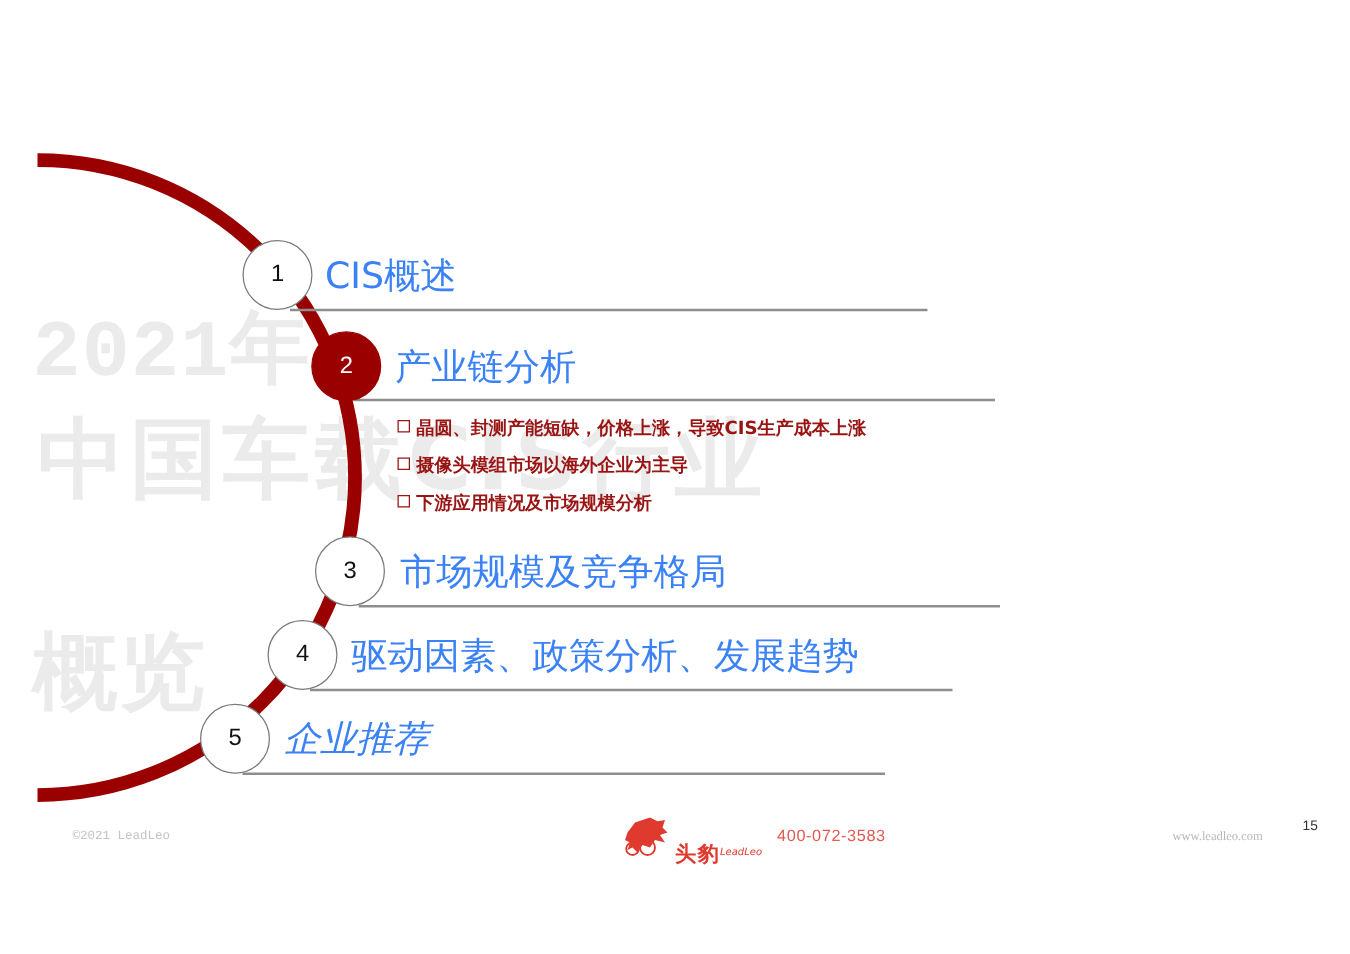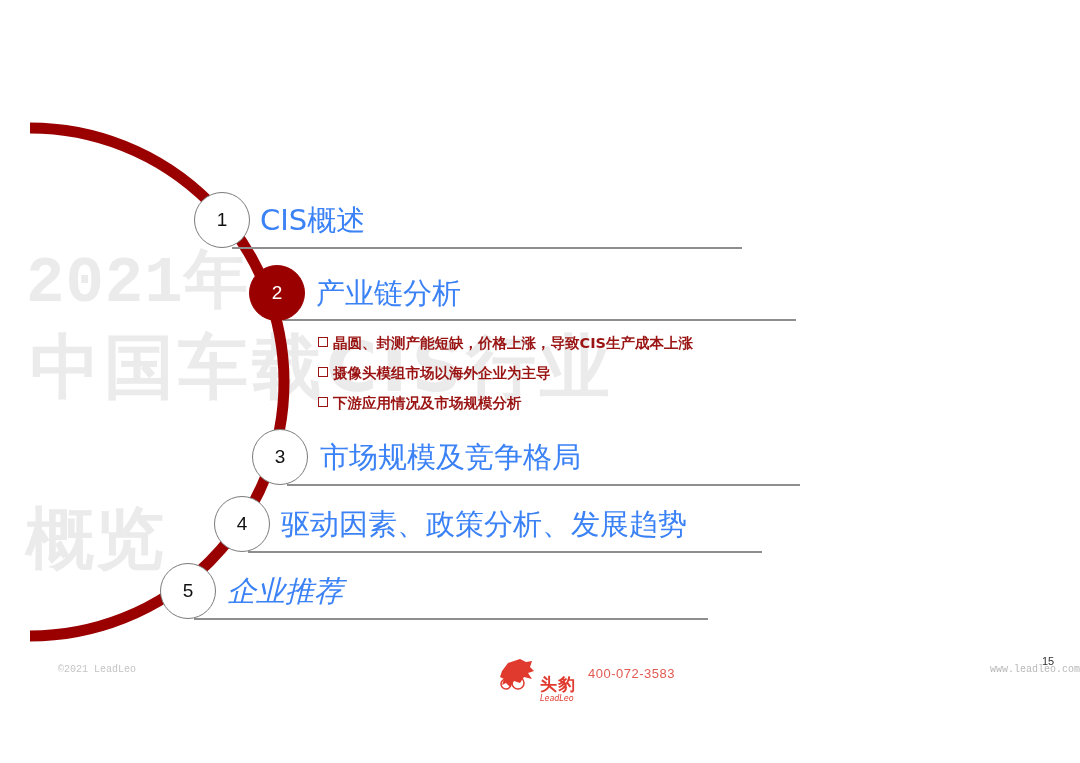--- a/index.html
+++ b/index.html
@@ -13,24 +13,24 @@
   .node { position:absolute; width:56px; height:56px; border-radius:50%; background:#fff;
           border:1.5px solid #7a7a7a; box-sizing:border-box; display:flex; align-items:center;
           justify-content:center; font-size:19px; color:#111; z-index:3;
           font-family:"Liberation Sans","DejaVu Sans",sans-serif; }
   .node.active { background:#9a0000; border-color:#9a0000; color:#fff; }
   .title { position:absolute; font-size:29px; color:#3b82f6; z-index:3; white-space:nowrap; line-height:1; }
   .rule { position:absolute; height:2px; background:#8e8e8e; z-index:2; }
   .sub { position:absolute; left:318px; font-size:14.5px; color:#9a1414; font-weight:bold; z-index:3; white-space:nowrap; line-height:1; }
   .sub .box { display:inline-block; width:8px; height:8px; border:1.5px solid #9a1414; margin-right:5px; vertical-align:1px; }
   .footer-left { position:absolute; left:58px; top:664px; font-size:10px; color:#c4c4c4; font-family:Liberation Mono, monospace; }
-  .footer-right { position:absolute; left:990px; top:664px; font-size:10px; color:#b8b8b8; font-family:Liberation Mono, monospace; }
+  .footer-right { position:absolute; left:938px; top:664px; font-size:10px; color:#b8b8b8; font-family:Liberation Serif, serif; }
   .page-no { position:absolute; left:1042px; top:655px; font-size:11px; color:#333; font-family:"Liberation Sans",sans-serif; }
   .logo { position:absolute; left:498px; top:644px; display:flex; align-items:center; gap:4px; }
-  .logo-text { display:flex; flex-direction:column; line-height:1;margin-top:32px; }
+  .logo-text { display:flex; flex-direction:row; line-height:1;margin-top:32px; }
   .logo-cn { font-size:17px; font-weight:bold; color:#e03a2f; letter-spacing:1px; }
   .logo-en { font-size:8px; font-style:italic; font-weight:normal; color:#e03a2f; margin-top:2px; }
   .phone { font-size:13px; color:#e25a52; margin-left:8px; font-family:"Liberation Sans",sans-serif; letter-spacing:0.5px; }
 </style>
 </head>
 <body>
 
 <div class="wm wm1">2021年</div>
 <div class="wm wm2">中国车载CIS行业</div>
 <div class="wm wm3">概览</div>

